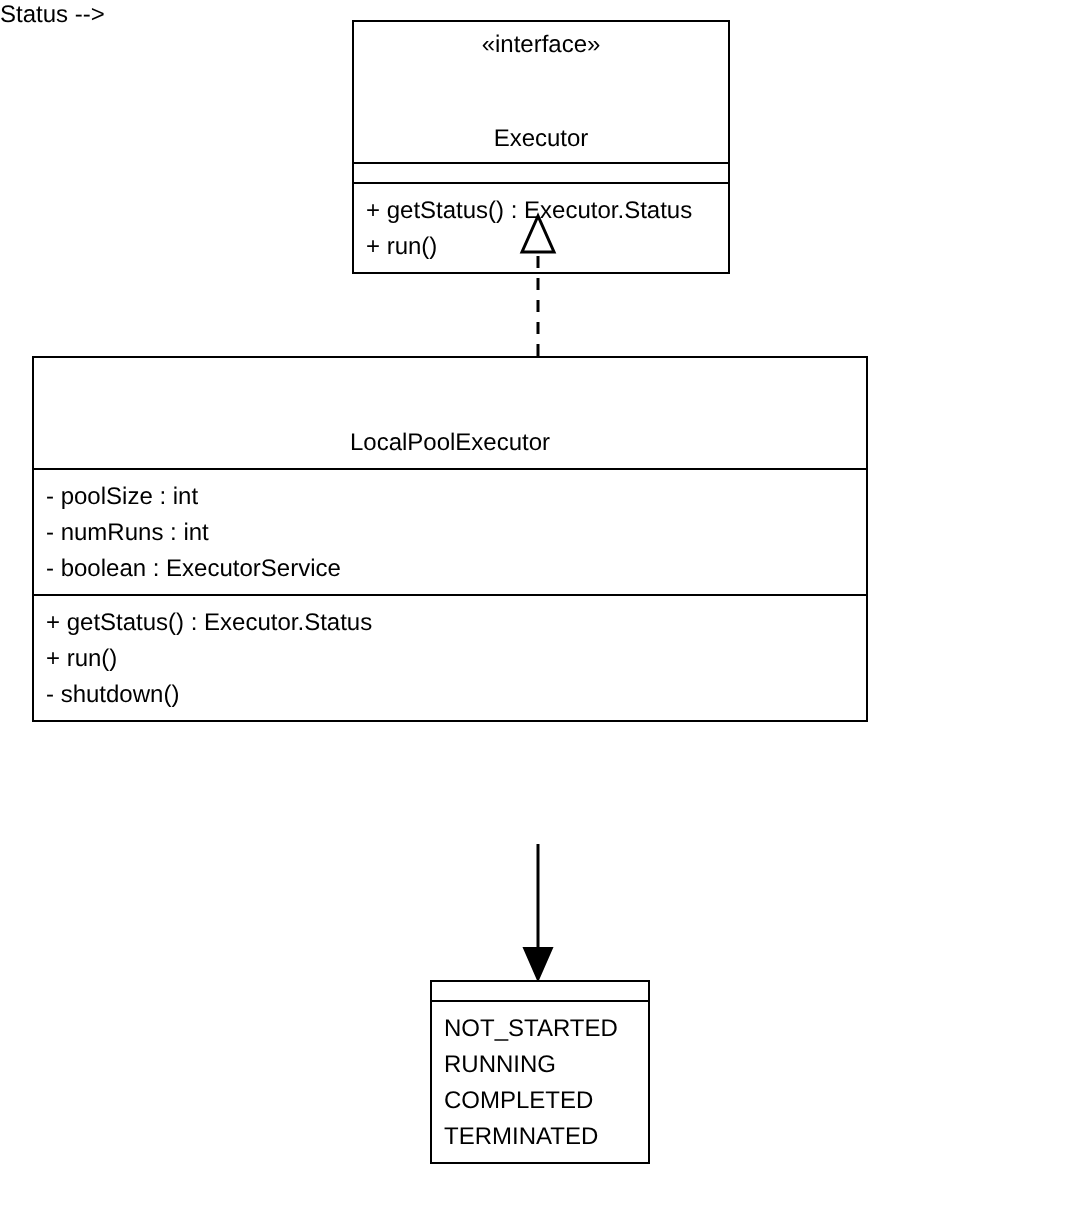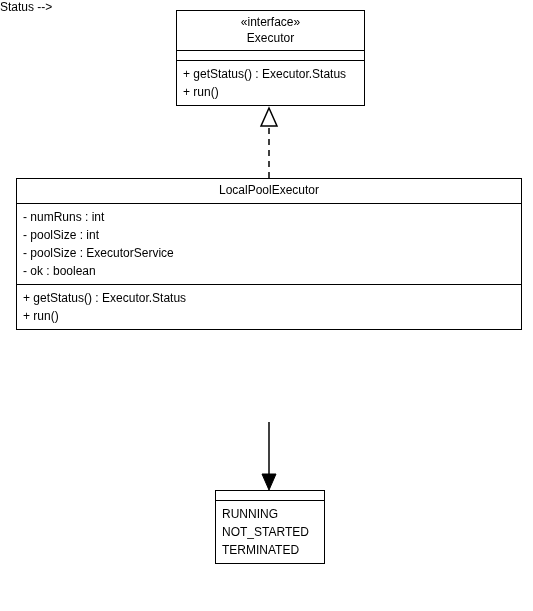--- a/index.html
+++ b/index.html
@@ -31,21 +31,21 @@
   .uml-section {
     border-bottom: 1.5px solid #000;
     padding: 4px 6px;
     line-height: 1.5;
   }
   .uml-section:last-child {
     border-bottom: none;
   }
   .row { white-space: nowrap; }
   .stereo { display:block; }
-  .name { display:block; }
+  .name { display:block;margin-top:31px; }
   svg.connector {
     position: absolute;
     overflow: visible;
     pointer-events: none;
   }
 </style>
 </head>
 <body>
 
 
@@ -63,46 +63,47 @@
   </div>
 </div>
 
 
 <svg class="connector" style="left:0; top:0; width:533px; height:611px;">
   <line x1="269" y1="178" x2="269" y2="126" stroke="#000" stroke-width="1.5" stroke-dasharray="6,5"></line>
   <polygon points="269,108 261,126 277,126" fill="#fff" stroke="#000" stroke-width="1.5"></polygon>
 </svg>
 
 
-<div class="uml-box" style="left:16px; top:178px; width:506px;">
+<div class="uml-box" style="left:16px; top:178px; width:418px;">
   <div class="uml-title">
     <span class="name">LocalPoolExecutor</span>
   </div>
   <div class="uml-section">
+    <div class="row">- poolSize : int</div>
     <div class="row">- numRuns : int</div>
-    <div class="row">- poolSize : int</div>
-    <div class="row">- poolSize : ExecutorService</div>
-    <div class="row">- ok : boolean</div>
+    <div class="row">- boolean : ExecutorService</div>
   </div>
   <div class="uml-section">
     <div class="row">+ getStatus() : Executor.Status</div>
     <div class="row">+ run()</div>
+    <div class="row">- shutdown()</div>
   </div>
 </div>
 
  Status --&gt;
 <svg class="connector" style="left:0; top:0; width:533px; height:611px;">
   <line x1="269" y1="422" x2="269" y2="477" stroke="#000" stroke-width="1.5"></line>
   <polygon points="269,490 262,474 276,474" fill="#000" stroke="#000" stroke-width="1"></polygon>
 </svg>
 
 
 <div class="uml-box" style="left:215px; top:490px; width:110px;">
   <div class="uml-empty"></div>
   <div class="uml-section">
+    <div class="row">NOT_STARTED</div>
     <div class="row">RUNNING</div>
-    <div class="row">NOT_STARTED</div>
+    <div class="row">COMPLETED</div>
     <div class="row">TERMINATED</div>
   </div>
 </div>
 
 
 
 
 </body></html>

